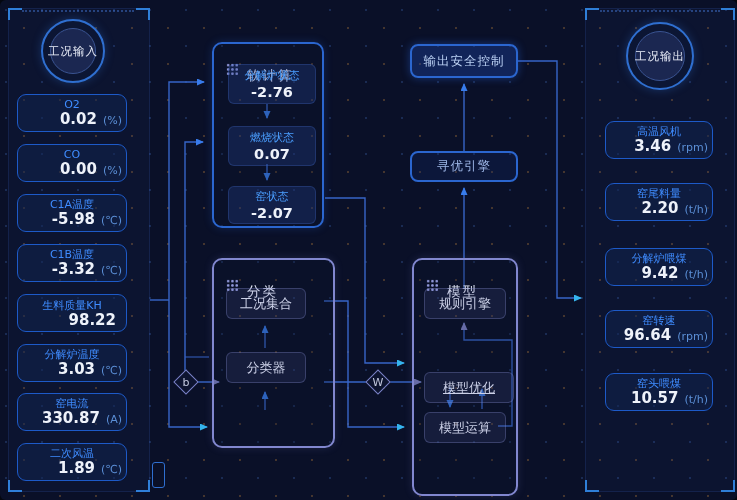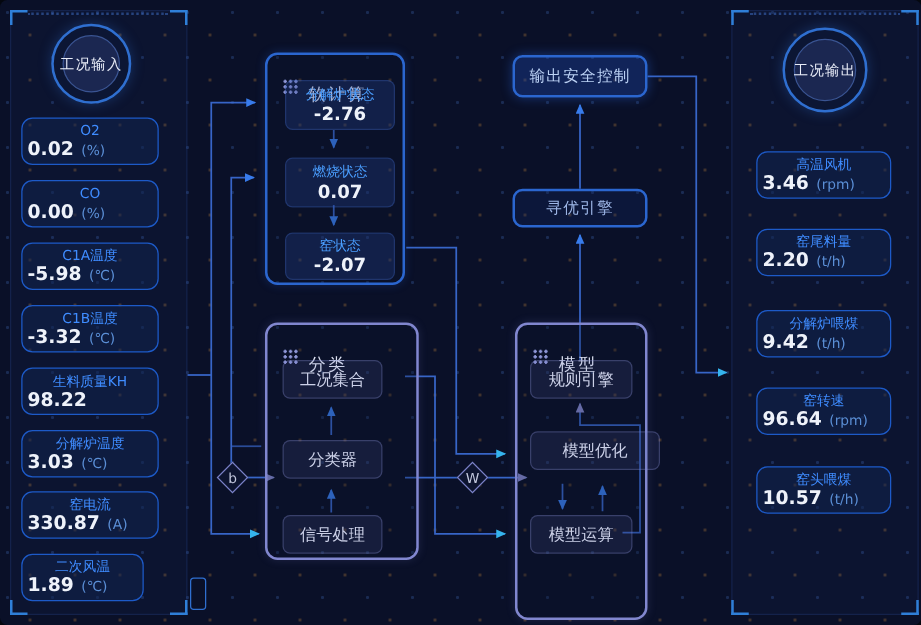--- a/index.html
+++ b/index.html
@@ -32,21 +32,21 @@
            background:#0c1634;display:flex;align-items:center;justify-content:center;
            box-shadow:0 0 10px rgba(47,111,208,0.35);}
   .hcircle .inner{border-radius:50%;background:#1b2751;border:1px solid #3a5492;
            display:flex;align-items:center;justify-content:center;
            color:#e9edf8;font-size:12.5px;letter-spacing:1px;white-space:nowrap;}
   
   .card{position:absolute;height:38px;border:1px solid #1d5ac8;border-radius:9px;
         background:rgba(16,35,80,0.5);padding:3px 4px 2px;
         display:flex;flex-direction:column;justify-content:center;cursor:default;}
   .card .lbl{color:#3f8cff;font-size:11px;text-align:center;line-height:13px;white-space:nowrap;}
-  .card .row{display:flex;align-items:baseline;justify-content:flex-start;gap:6px;line-height:17px;}
+  .card .row{display:flex;align-items:baseline;justify-content:flex-end;gap:6px;line-height:17px;}
   .card .val{color:#eef2fa;font-size:15px;font-weight:bold;}
   .card .unit{color:#5b8fd6;font-size:11px;}
   
   .gbox{position:absolute;border-radius:10px;background:rgba(10,18,45,0.25);}
   .gbox.blue{border:2px solid #2b66cf;box-shadow:0 0 8px rgba(40,100,220,0.25);}
   .gbox.purple{border:2px solid #8187cf;box-shadow:0 0 8px rgba(120,128,210,0.18);}
   .gtitle{position:absolute;top:9px;left:12px;display:flex;align-items:center;gap:8px;}
   .gtitle .txt{color:#dde2f2;font-size:13.5px;letter-spacing:2px;white-space:nowrap;margin-top:14px;}
   .dots-icon{width:13px;height:13px;
       background-image:radial-gradient(circle, rgba(150,158,226,0.95) 1.1px, transparent 1.4px);
@@ -175,21 +175,21 @@
           <span class="unit">(℃)</span>
         </div>
     </div>
     <div class="card" style="left:17px;top:393px;width:110px;">
       <div class="lbl">窑电流</div>
       <div class="row">
           <span class="val">330.87</span>
           <span class="unit">(A)</span>
         </div>
     </div>
-    <div class="card" style="left:17px;top:443px;width:98px;">
+    <div class="card" style="left:17px;top:443px;width:110px;">
       <div class="lbl">二次风温</div>
       <div class="row">
           <span class="val">1.89</span>
           <span class="unit">(℃)</span>
         </div>
     </div>
 
     <div class="zone right"></div>
     <div class="zone-dots" style="left:600px;top:10px;width:120px;"></div>
     <div class="bk tl" style="left:585px;top:8px;"></div>
@@ -259,30 +259,29 @@
     </div>
 
     <div class="gbox purple" style="left:212px;top:258px;width:123px;height:190px;">
       <div class="gtitle">
         <div class="dots-icon"></div>
         <span class="txt">分类</span>
       </div>
     </div>
     <div class="node-purple" style="left:226px;top:288px;width:80px;height:31px;">工况集合</div>
     <div class="node-purple" style="left:226px;top:352px;width:80px;height:31px;">分类器</div>
-    <div class="node-purple" style="left:226px;top:412px;width:80px;height:31px;">信号处理</div>
 
     <div class="gbox purple" style="left:412px;top:258px;width:106px;height:238px;padding-left:20px;">
       <div class="gtitle">
         <div class="dots-icon"></div>
         <span class="txt">模型</span>
       </div>
     </div>
     <div class="node-purple" style="left:424px;top:288px;width:82px;height:31px;">规则引擎</div>
-    <div class="node-purple" style="left:424px;top:345px;width:104px;height:31px;">模型优化</div>
+    <div class="node-purple" style="left:424px;top:372px;width:90px;height:31px;text-decoration:underline;">模型优化</div>
     <div class="node-purple" style="left:424px;top:412px;width:82px;height:31px;">模型运算</div>
 
     <div class="ctrl opt" style="left:410px;top:151px;width:108px;height:31px;">寻优引擎</div>
     <div class="ctrl safety" style="left:410px;top:44px;width:108px;height:34px;">输出安全控制</div>
 
     <div class="diamond" style="left:177px;top:373px;">
       <span>b</span>
     </div>
     <div class="diamond" style="left:369px;top:373px;">
       <span>W</span>

